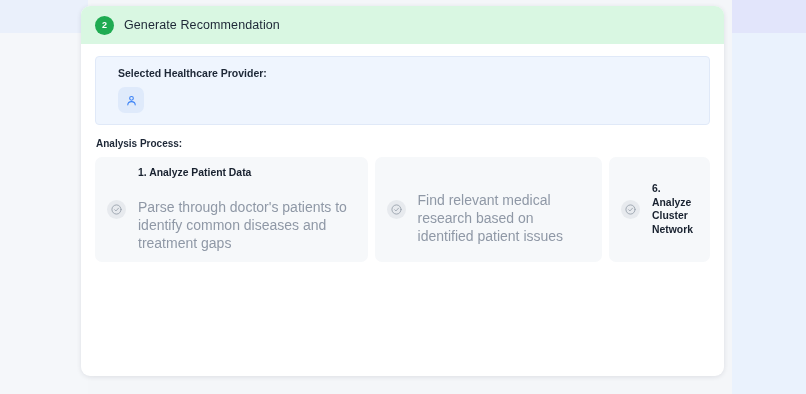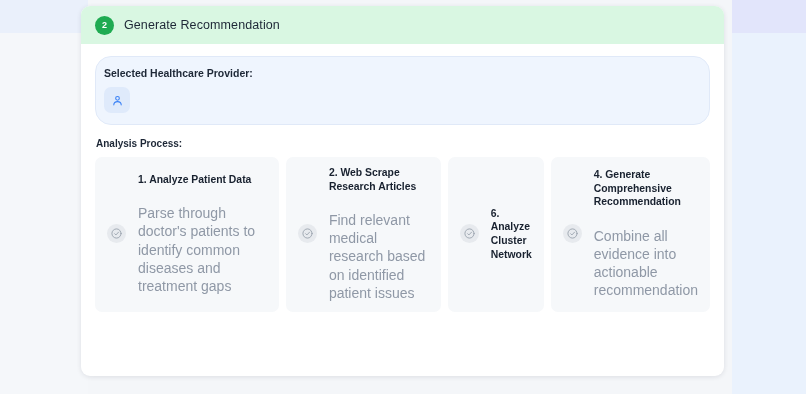--- a/index.html
+++ b/index.html
@@ -89,22 +89,22 @@
   }
 
   .card-body {
     padding: 12px 14px 0 14px;
   }
 
   
   .provider-panel {
     background: #eff5fe;
     border: 1px solid #e0e9f8;
-    border-radius: 16px;
-    padding: 10px 12px 11px 8px;
+    border-radius: 4px;
+    padding: 10px 12px 11px 22px;
     box-sizing: border-box;
   }
   .provider-label {
     font-size: 10.5px;
     font-weight: bold;
     color: #1d2736;
     margin-bottom: 8px;
   }
   .provider-row {
     display: flex;
@@ -233,46 +233,33 @@
       </div>
 
       <div class="step-row">
         <div class="step-icon">
           <svg width="11" height="11" viewBox="0 0 24 24" fill="none" stroke="#9aa3ae" stroke-width="2" stroke-linecap="round" stroke-linejoin="round">
             <circle cx="12" cy="12" r="10"></circle>
             <path d="M8 12.5l2.7 2.7L16.5 9"></path>
           </svg>
         </div>
         <div class="step-text">
-          <div class="step-title">2. Web Scrape Research Articles</div>
           <div class="step-desc">Find relevant medical research based on identified patient issues</div>
         </div>
       </div>
 
       <div class="step-row">
         <div class="step-icon">
           <svg width="11" height="11" viewBox="0 0 24 24" fill="none" stroke="#9aa3ae" stroke-width="2" stroke-linecap="round" stroke-linejoin="round">
             <circle cx="12" cy="12" r="10"></circle>
             <path d="M8 12.5l2.7 2.7L16.5 9"></path>
           </svg>
         </div>
         <div class="step-text">
           <div class="step-title">6. Analyze Cluster Network</div>
         </div>
       </div>
 
-      <div class="step-row">
-        <div class="step-icon">
-          <svg width="11" height="11" viewBox="0 0 24 24" fill="none" stroke="#9aa3ae" stroke-width="2" stroke-linecap="round" stroke-linejoin="round">
-            <circle cx="12" cy="12" r="10"></circle>
-            <path d="M8 12.5l2.7 2.7L16.5 9"></path>
-          </svg>
-        </div>
-        <div class="step-text">
-          <div class="step-title">4. Generate Comprehensive Recommendation</div>
-          <div class="step-desc">Combine all evidence into actionable recommendation</div>
-        </div>
-      </div>
 
     </div>
 
   </div>
 </div>
 
 </body></html>

